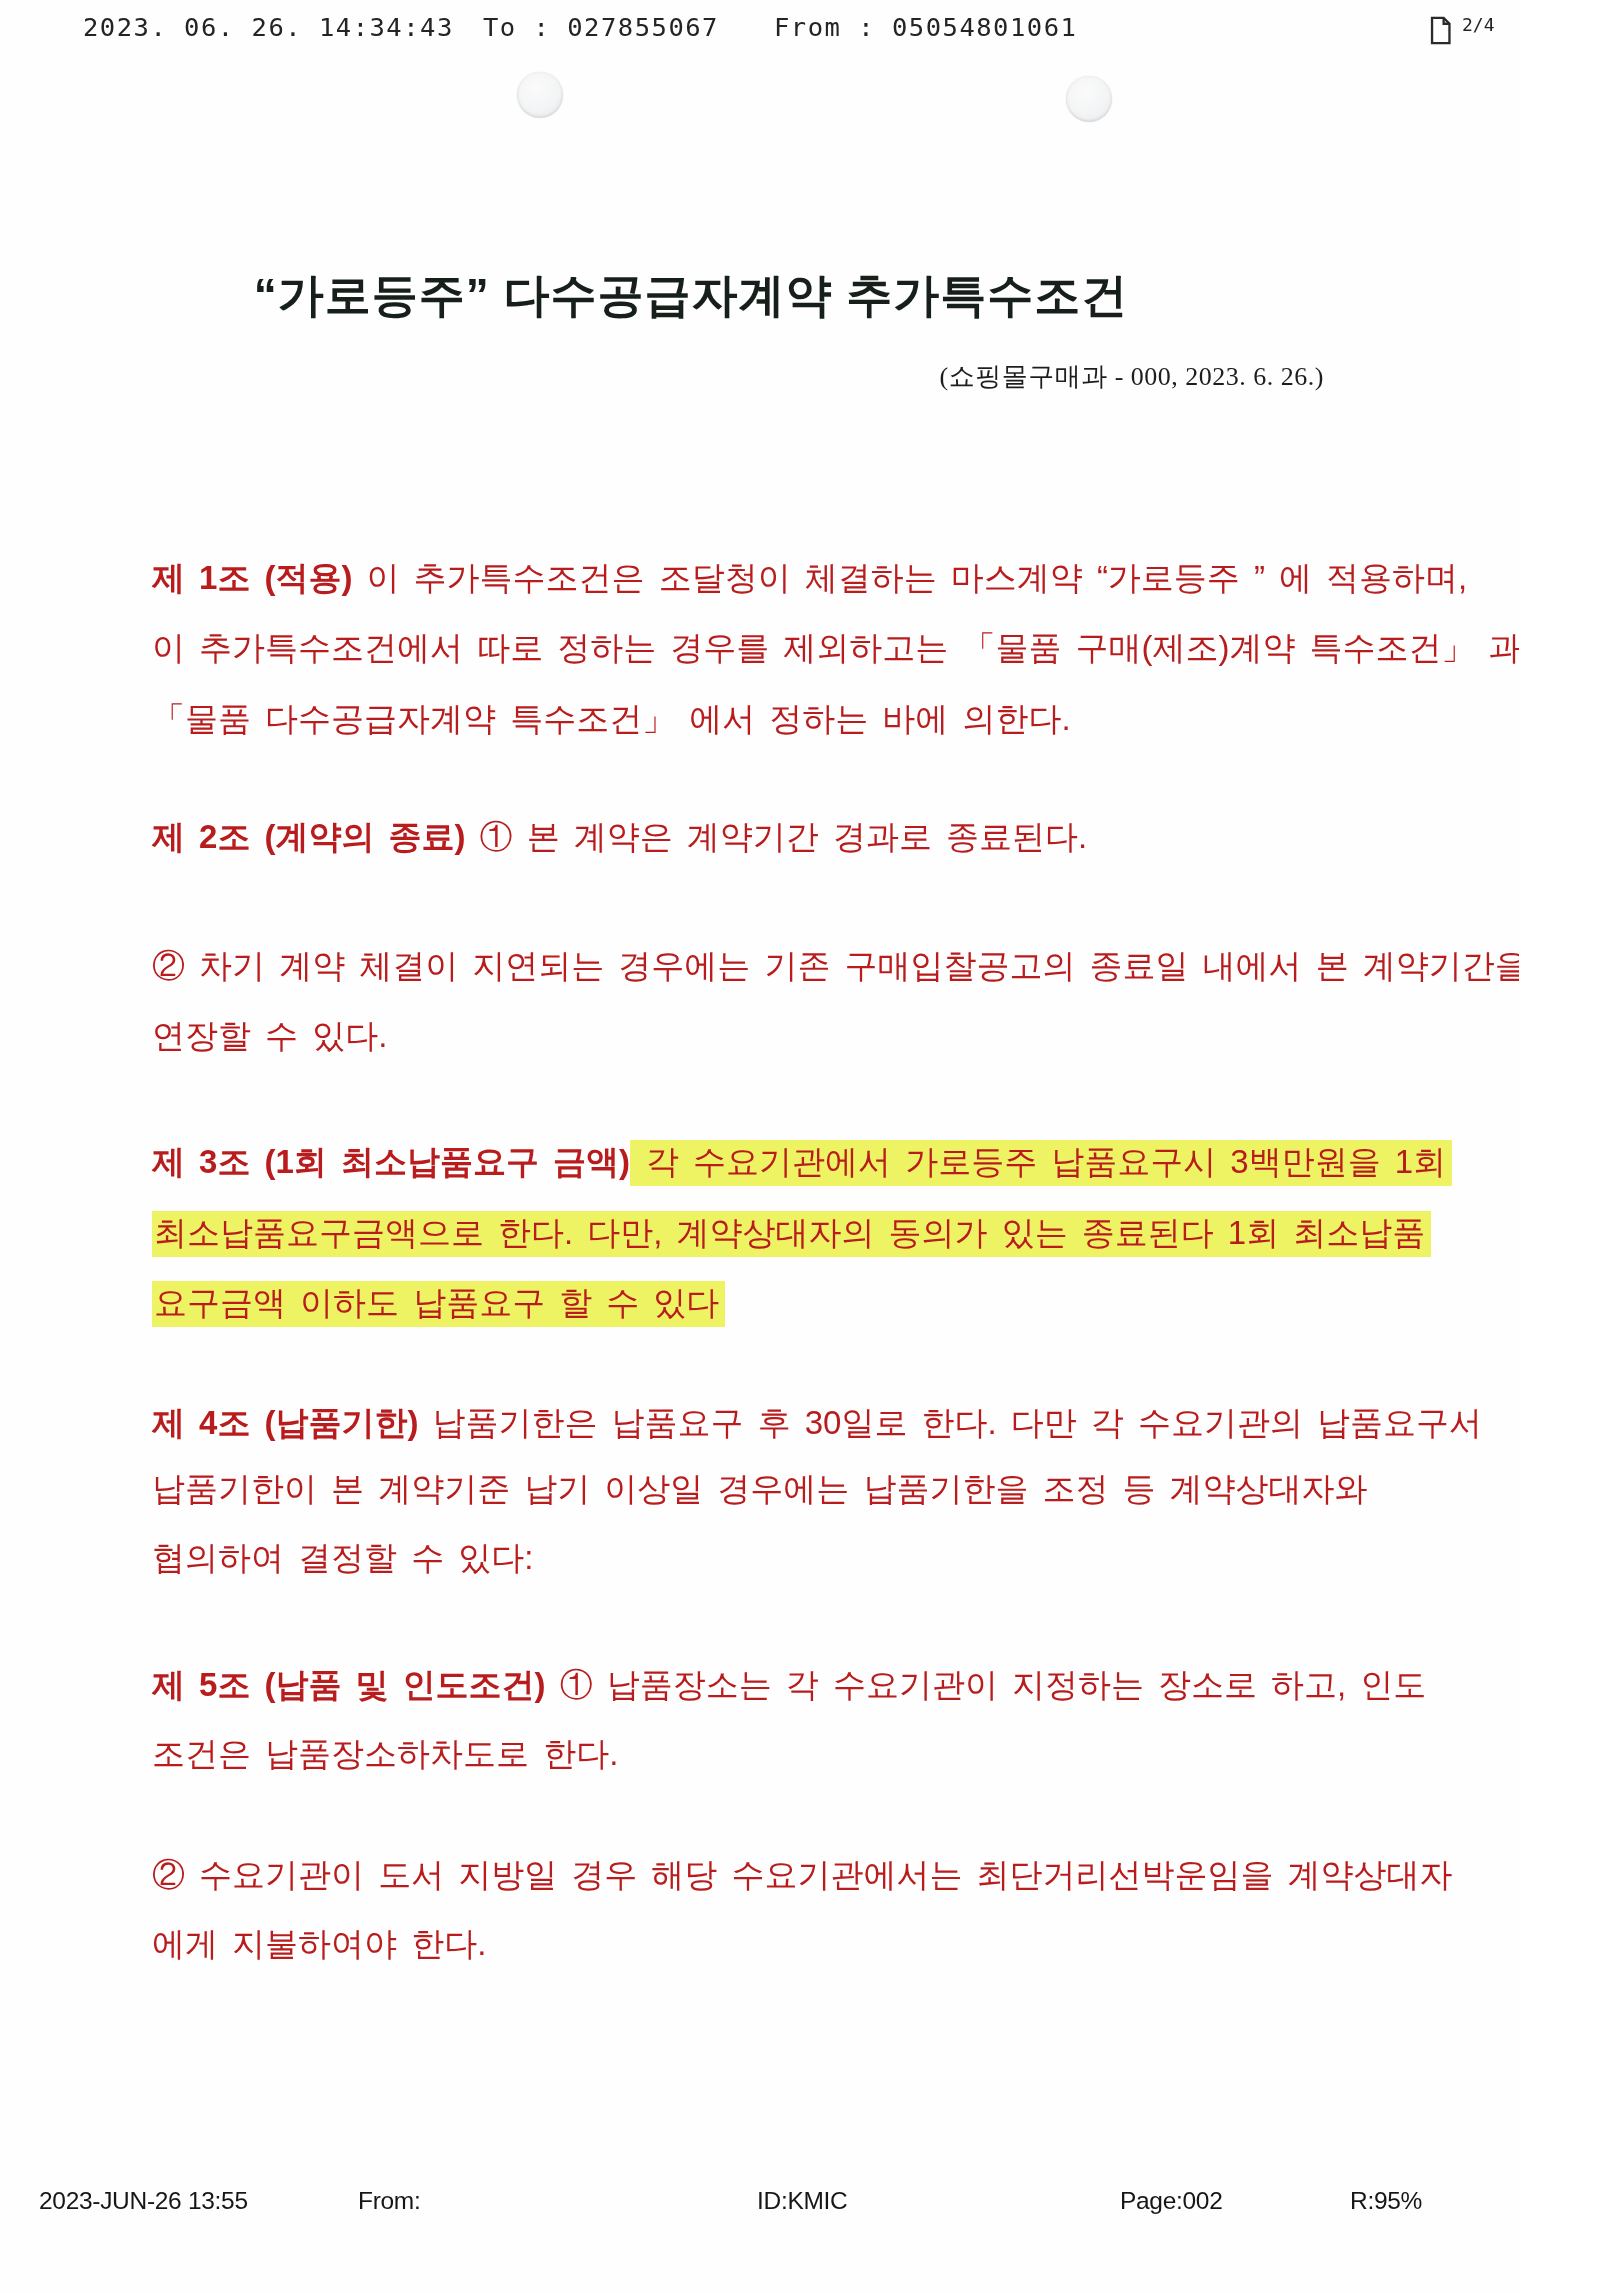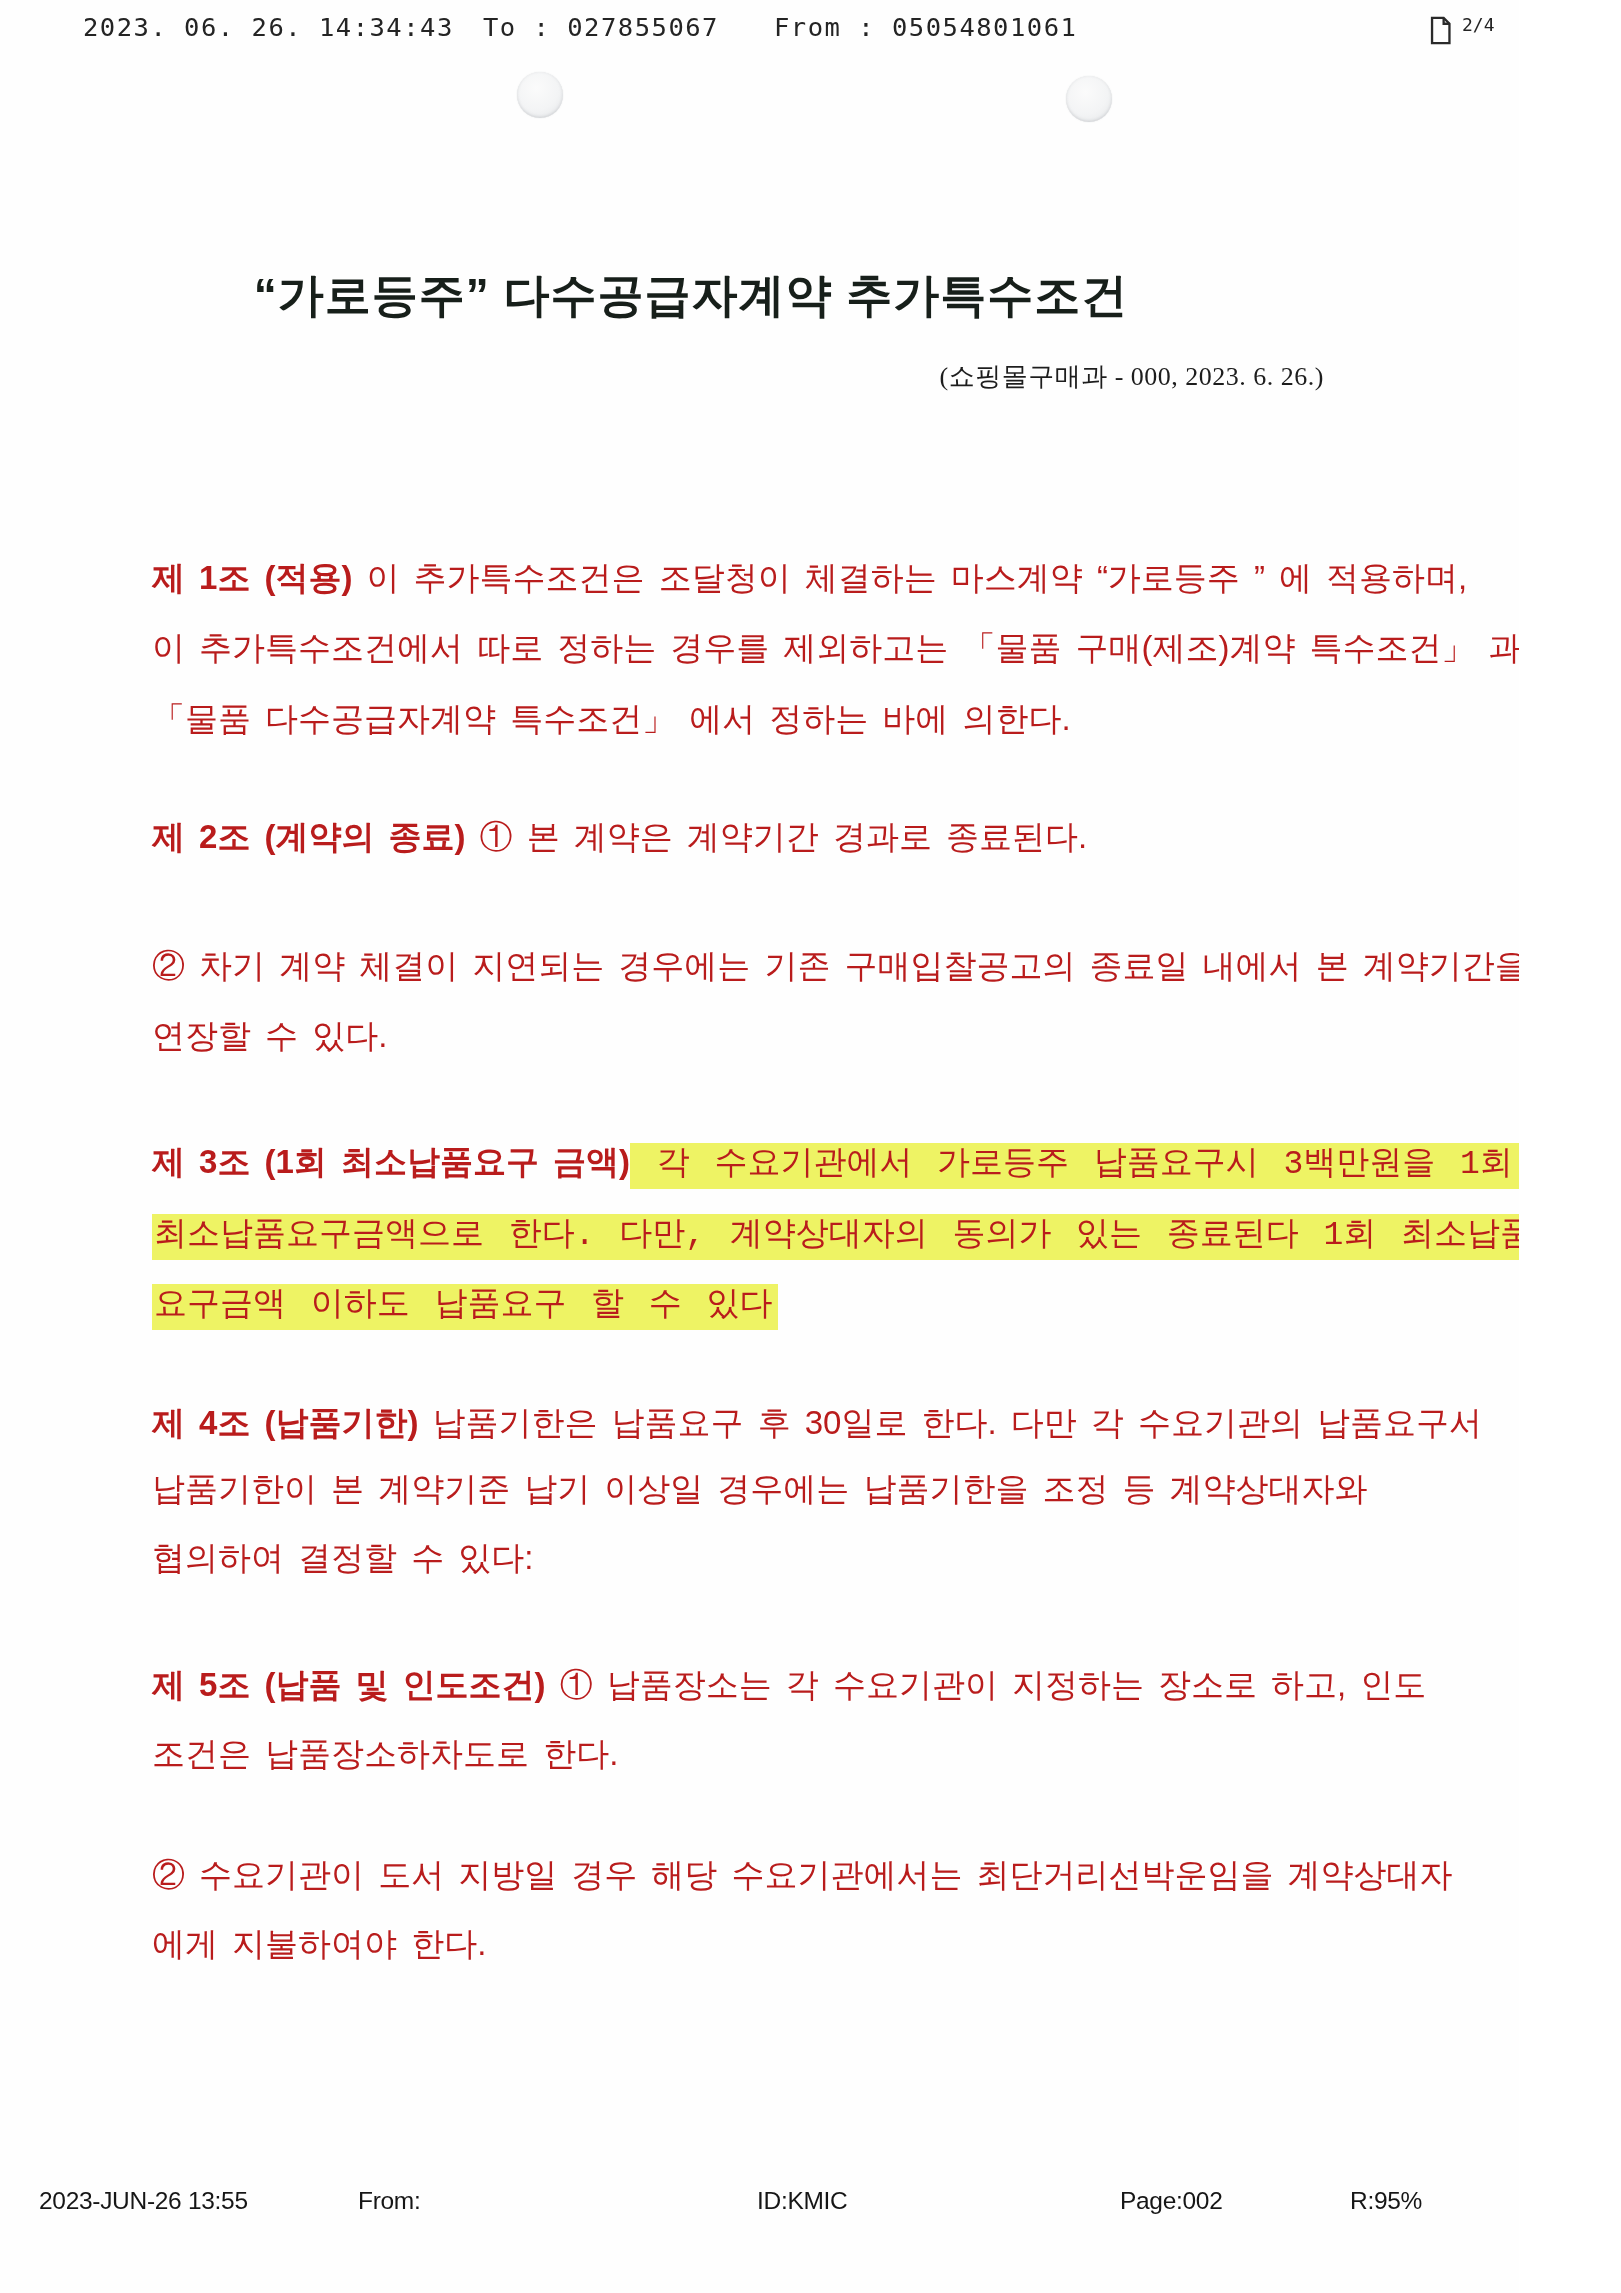--- a/index.html
+++ b/index.html
@@ -31,21 +31,21 @@
     position:absolute; right:195px; top:359px;
     font-family:"Liberation Serif", serif;
     font-size:26px; color:#1d1d1d; letter-spacing:0.5px; white-space:nowrap;
   }
   .line {
     position:absolute; left:152px; width:1333px;
     font-size:33px; line-height:45px; white-space:nowrap;
     word-spacing:4.9px; color:#b91c1c;
   }
   .b { font-weight:700; }
-  .hl { background:#eef364; padding:2.9px 5.9px 5.9px 2px;font-family:Liberation Mono, monospace; }
+  .hl { background:#eef364; padding:2.9px 5.9px 5.9px 2px; }
   .foot {
     position:absolute; top:2187px; white-space:nowrap;
     font-size:24.5px; color:#161616; letter-spacing:-0.3px;
   }
 </style>
 </head>
 <body>
 
 <div class="page">
 

